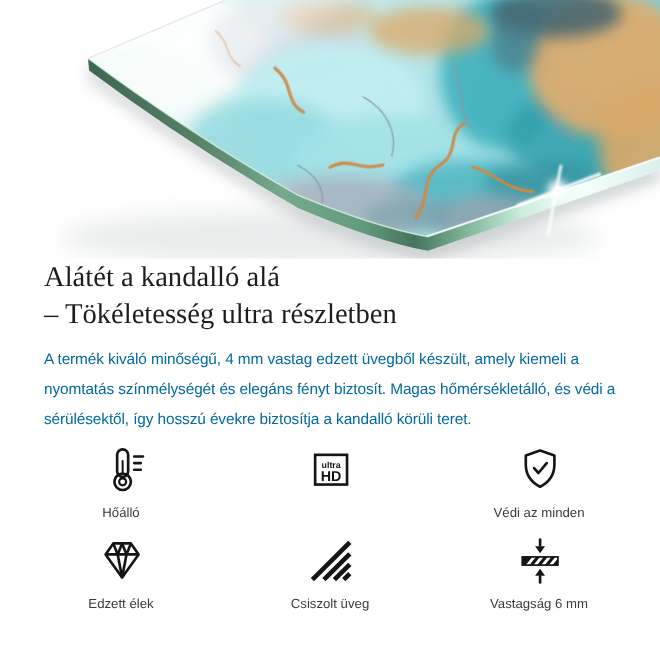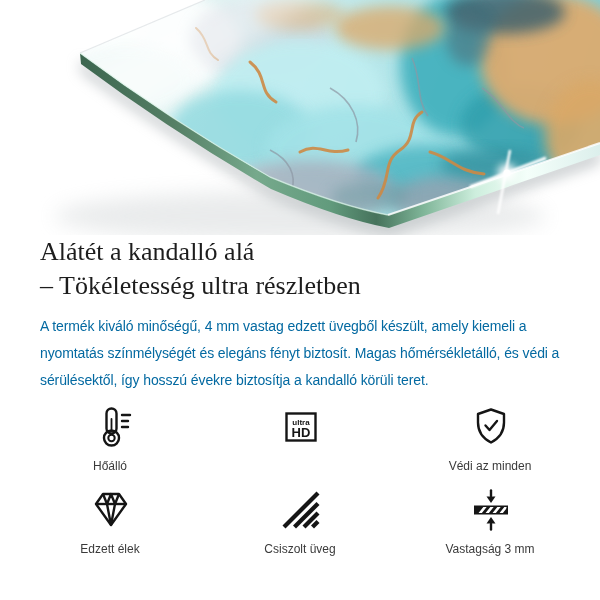--- a/index.html
+++ b/index.html
@@ -216,16 +216,16 @@
           <path d="M8 29 L20 14 M15 29 L27 14 M22 29 L34 14 M29 29 L41 14"></path>
         </g>
         <g fill="#151515" stroke="#151515" stroke-width="2.4" stroke-linecap="round">
           <path d="M22 2.5 V8"></path>
           <path d="M22 41.5 V36"></path>
         </g>
         <polygon points="17.5,8.5 26.5,8.5 22,15" fill="#151515"></polygon>
         <polygon points="17.5,35.5 26.5,35.5 22,29" fill="#151515"></polygon>
       </svg>
     </span>
-    <div class="flabel">Vastagság 3 mm</div>
+    <div class="flabel">Vastagság 6 mm</div>
   </div>
 
 </div>
 
 </body></html>

